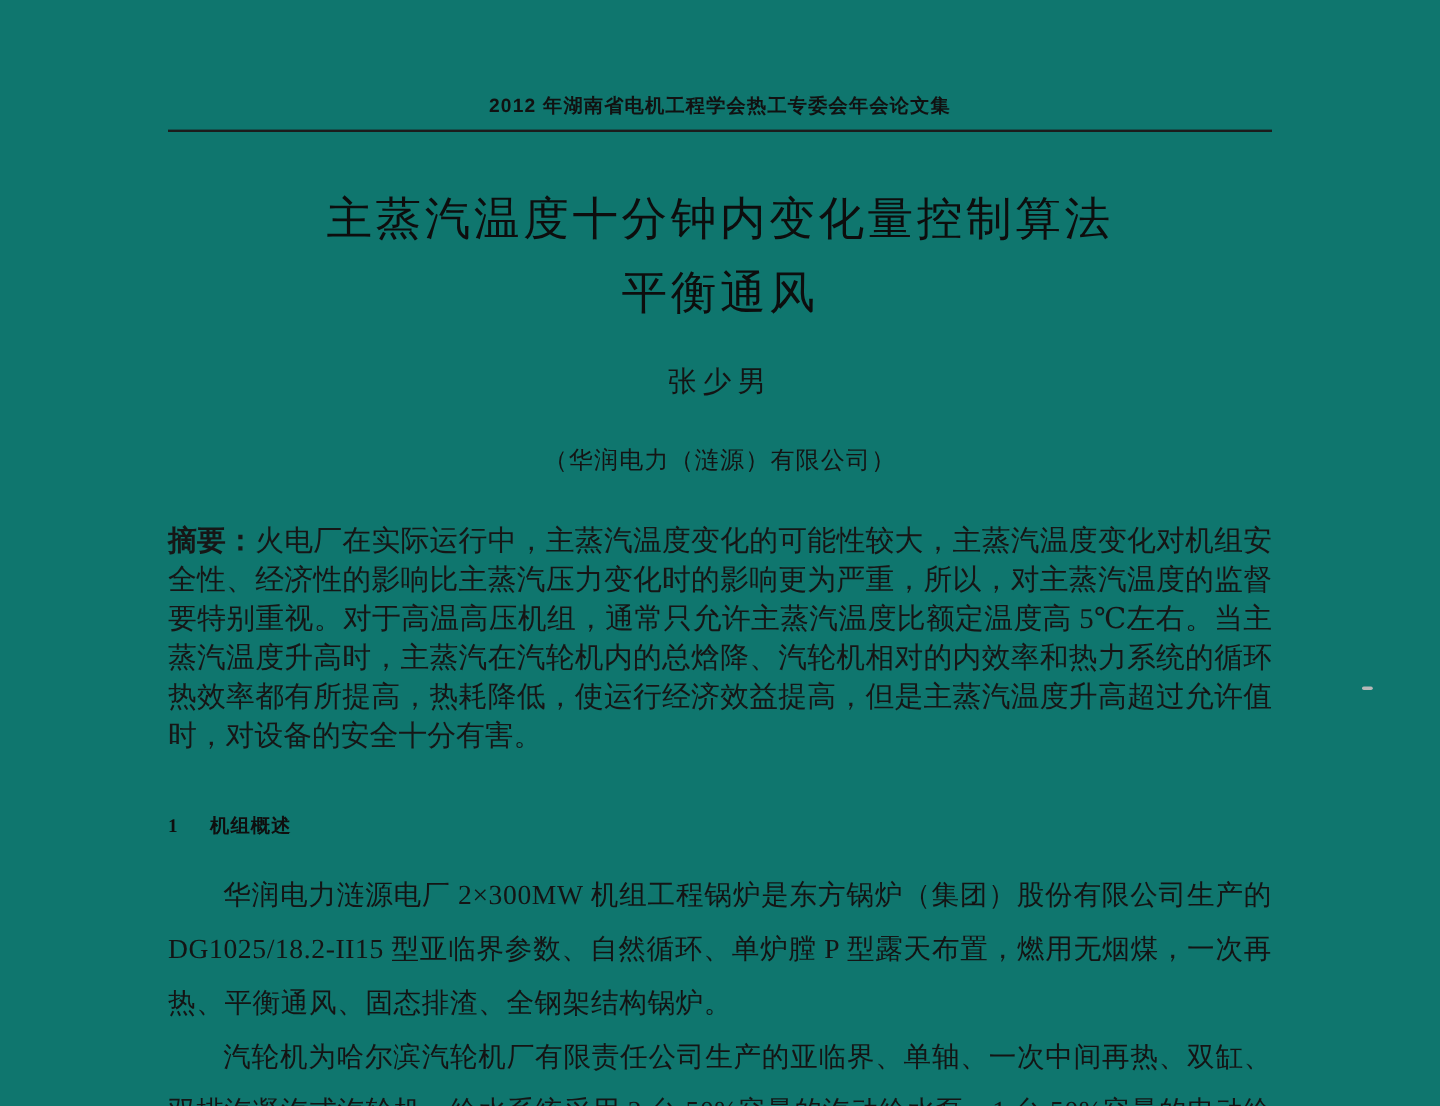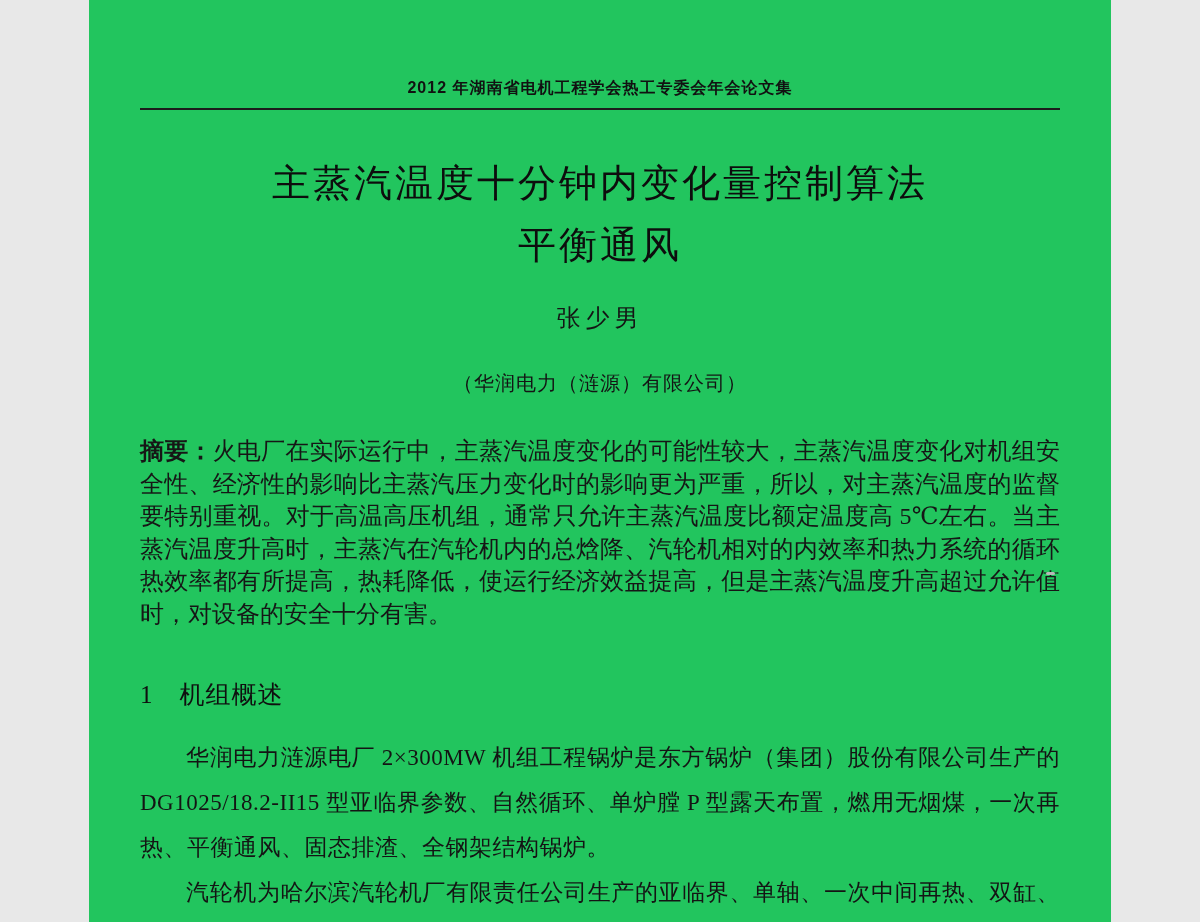--- a/index.html
+++ b/index.html
@@ -3,24 +3,24 @@
 <meta charset="utf-8">
 <style>
   * { box-sizing: border-box; }
   html, body {
     margin: 0;
     padding: 0;
     background: #e8e8e8;
   }
   .page {
     position: relative;
-    width: 1022px;
+    width: 1200px;
     height: 922px;
     margin: 0 auto;
-    background: #22c55e;
+    background: #0f766e;
     overflow: hidden;
     color: #151515;
     font-family: "Liberation Serif", "DejaVu Serif", serif;
   }
   .content {
     width: 920px;
     margin: 0 auto;
   }
   
   .header-block { padding-top: 78px; }
@@ -78,22 +78,22 @@
     text-align: left;
     color: #161616;
   }
   .label {
     font-family: "Liberation Sans", "DejaVu Sans", sans-serif;
     font-weight: 700;
   }
   
   .section-heading {
     margin: 48px 0 12px 0;
-    font-size: 25px;
-    font-weight: 400;
+    font-size: 16px;
+    font-weight: 700;
     letter-spacing: 1px;
     color: #0f0f0f;
   }
   .section-heading .sec-num { margin-right: 26px; }
   
   .body-para {
     margin: 0;
     font-size: 23px;
     line-height: 45px;
     text-indent: 2em;

